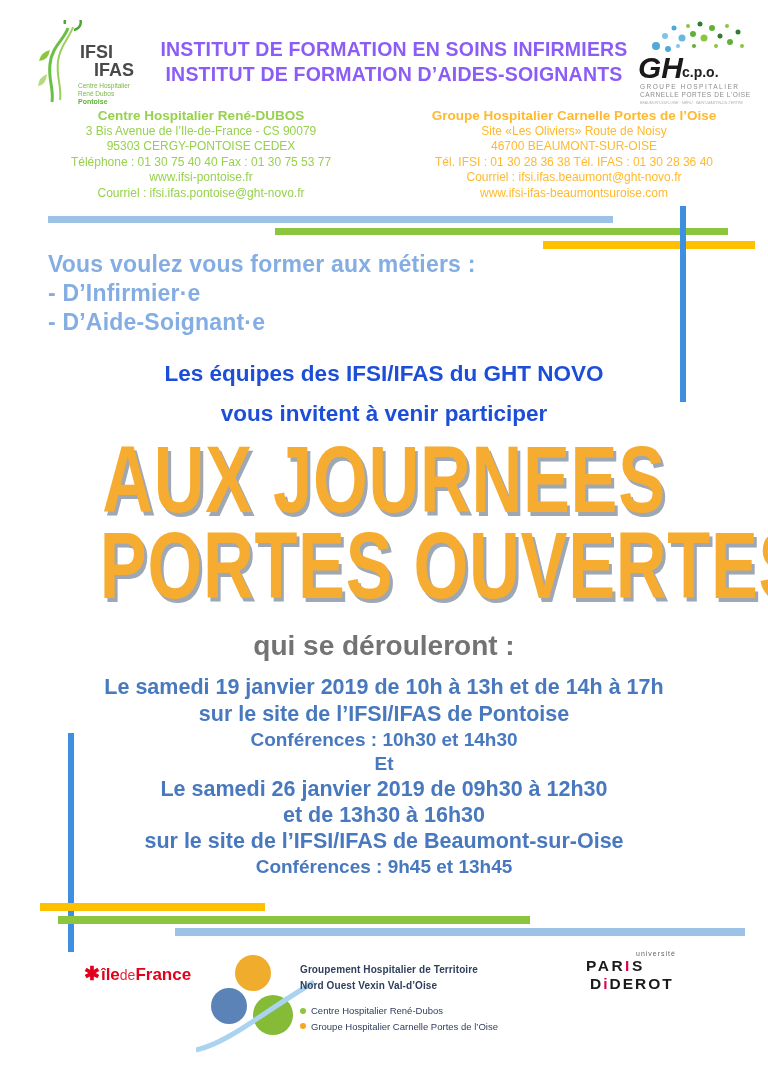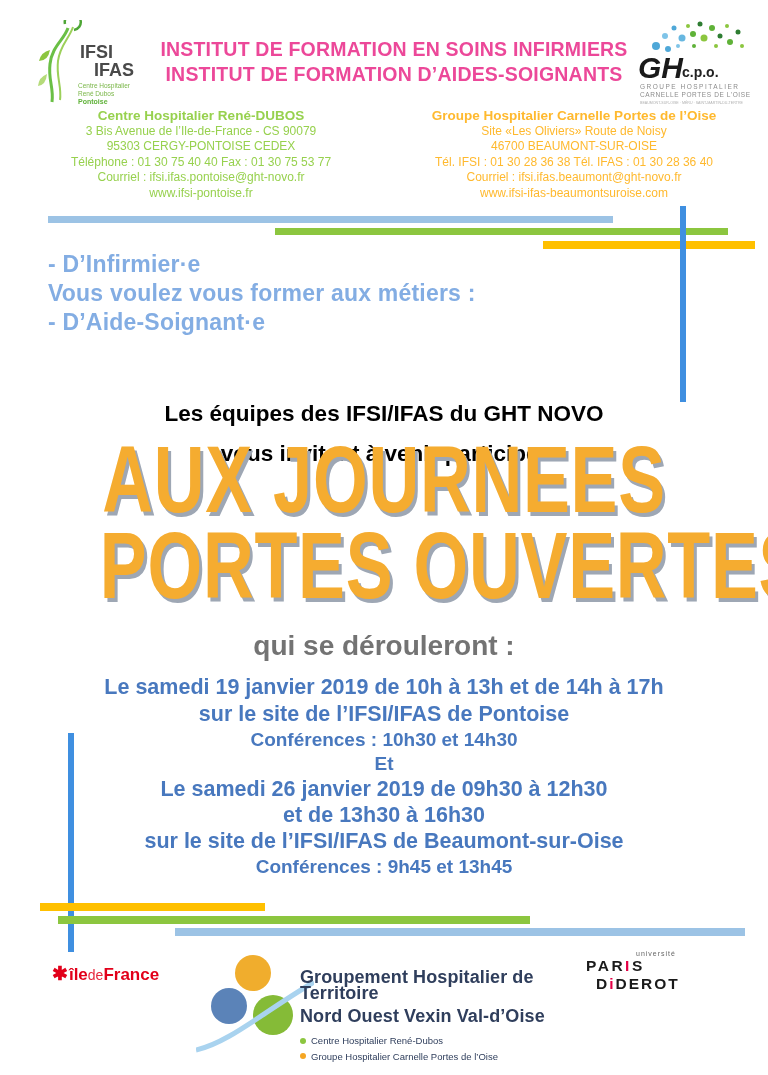--- a/index.html
+++ b/index.html
@@ -3,21 +3,21 @@
 <meta charset="utf-8">
 <style>
   html,body{margin:0;padding:0;background:#e8e8e8;}
   .poster{
     position:relative;width:768px;height:1075px;margin:0 auto;background:#ffffff;
     overflow:hidden;font-family:"Liberation Sans",sans-serif;
   }
   
   .header-title{
     position:absolute;left:134px;top:37px;width:520px;text-align:center;
-    color:#ec4899;font-weight:bold;font-size:19.5px;line-height:25px;letter-spacing:.2px;
+    color:#8b5cf6;font-weight:bold;font-size:19.5px;line-height:25px;letter-spacing:.2px;
   }
   .logo-ifsi{position:absolute;left:36px;top:20px;width:112px;height:88px;}
   .logo-ghcpo{position:absolute;left:630px;top:16px;width:134px;height:96px;}
   
   .contact{position:absolute;top:108px;text-align:center;font-size:12px;line-height:15.5px;}
   .contact .head{font-size:13.5px;font-weight:bold;}
   .contact-left{left:22px;width:358px;color:#97d14e;}
   .contact-right{left:392px;width:364px;color:#ffb92e;}
   
   .bar{position:absolute;}
@@ -25,51 +25,51 @@
   .bar-green{background:#8cc63f;}
   .bar-yellow{background:#ffc000;}
   .vline{position:absolute;background:#3f8fe0;width:6px;}
   
   .intro{
     position:absolute;left:48px;top:250px;width:640px;
     color:#83ade3;font-weight:bold;font-size:23px;line-height:29px;letter-spacing:.2px;
   }
   
   .invite-line{position:absolute;left:0;width:768px;text-align:center;
-    color:#000000;font-weight:bold;font-size:22.5px;margin-top:40px;}
+    color:#1d4ed8;font-weight:bold;font-size:22.5px;}
   .invite-1{top:361px;}
   .invite-2{top:401px;}
   
   .main-title{position:absolute;left:0;top:436px;width:768px;text-align:center;}
   .main-title .line{
     font-weight:bold;font-size:95px;line-height:86px;color:#f5ac30;
     text-shadow:4px 4px 0 #9ea7b4;transform:scaleX(.74);transform-origin:50% 0;
     white-space:nowrap;letter-spacing:1px;
   }
   
   .subtitle{position:absolute;left:0;top:630px;width:768px;text-align:center;
     color:#737373;font-weight:bold;font-size:28px;}
   .sched{position:absolute;left:0;width:768px;text-align:center;color:#4878be;font-weight:bold;}
   .sz-big{font-size:21.5px;}
   .sz-small{font-size:19px;}
   
-  .idf-logo{position:absolute;left:52px;top:962px;color:#e2001a;font-weight:bold;
+  .idf-logo{position:absolute;left:84px;top:962px;color:#e2001a;font-weight:bold;
     font-size:17px;white-space:nowrap;}
   .idf-logo .star{font-size:19px;margin-right:1px;}
   .idf-logo .de{font-weight:normal;font-size:14px;color:#e2001a;opacity:.85;}
   .ght-circles{position:absolute;left:196px;top:953px;width:118px;height:112px;}
   .ght-block{position:absolute;left:300px;top:962px;width:280px;color:#2f3e5c;}
-  .ght-block .t{font-size:18px;line-height:16px;font-weight:bold;letter-spacing:.1px;margin-top:7px;}
+  .ght-block .t{font-size:10px;line-height:16px;font-weight:bold;letter-spacing:.1px;}
   .ght-bullets{margin-top:9px;}
   .ght-bullet{display:flex;align-items:center;font-size:9.5px;line-height:15.5px;font-weight:normal;}
   .dot{width:6px;height:6px;border-radius:50%;margin-right:5px;flex:0 0 auto;}
   .diderot{position:absolute;left:586px;top:950px;width:150px;color:#1a1a1a;}
   .diderot .univ{font-size:7px;color:#666;letter-spacing:1px;margin-left:50px;}
   .diderot .l1{font-size:15.5px;font-weight:bold;letter-spacing:2.5px;}
-  .diderot .l2{font-size:15.5px;font-weight:bold;letter-spacing:2px;margin-left:10px;}
+  .diderot .l2{font-size:15.5px;font-weight:bold;letter-spacing:2px;margin-left:4px;}
   .red-i{color:#e40046;}
   svg text{font-family:"Liberation Sans",sans-serif;}
 </style>
 </head>
 <body>
 
 <div class="poster">
 
   <div class="logo-ifsi">
     <svg width="112" height="88" viewBox="0 0 112 88">
@@ -121,41 +121,41 @@
       <text x="10" y="81" font-size="6.5" letter-spacing="0.6" fill="#8c8c8c">CARNELLE PORTES DE L’OISE</text>
       <text x="10" y="88" font-size="3.6" fill="#b0b0b0">BEAUMONT-SUR-OISE · MÉRU · SAINT-MARTIN-DU-TERTRE</text>
     </svg>
   </div>
 
   <div class="contact contact-left">
     <div class="head">Centre Hospitalier René-DUBOS</div>
     <div>3 Bis Avenue de l’Ile-de-France - CS 90079</div>
     <div>95303 CERGY-PONTOISE CEDEX</div>
     <div>Téléphone : 01 30 75 40 40  Fax : 01 30 75 53 77</div>
+    <div>www.ifsi-pontoise.fr</div>
     <div>Courriel : ifsi.ifas.pontoise@ght-novo.fr</div>
-    <div>www.ifsi-pontoise.fr</div>
   </div>
 
   <div class="contact contact-right">
     <div class="head">Groupe Hospitalier Carnelle Portes de l’Oise</div>
     <div>Site «Les Oliviers» Route de Noisy</div>
     <div>46700 BEAUMONT-SUR-OISE</div>
     <div>Tél. IFSI : 01 30 28 36 38 Tél. IFAS : 01 30 28 36 40</div>
     <div>Courriel : ifsi.ifas.beaumont@ght-novo.fr</div>
     <div>www.ifsi-ifas-beaumontsuroise.com</div>
   </div>
 
   <div class="bar bar-blue" style="left:48px;top:216px;width:565px;height:7px;"></div>
   <div class="bar bar-green" style="left:275px;top:228px;width:453px;height:7px;"></div>
   <div class="bar bar-yellow" style="left:543px;top:241px;width:212px;height:8px;"></div>
   <div class="vline" style="left:680px;top:206px;height:196px;"></div>
 
   <div class="intro">
+    <div>Vous voulez vous former aux métiers  :</div>
     <div>- D’Infirmier·e</div>
-    <div>Vous voulez vous former aux métiers  :</div>
     <div>- D’Aide-Soignant·e</div>
   </div>
 
   <div class="invite-line invite-1">Les équipes des IFSI/IFAS du GHT NOVO</div>
   <div class="invite-line invite-2">vous invitent à venir participer</div>
 
   <div class="main-title">
     <div class="line">AUX JOURNEES</div>
     <div class="line">PORTES OUVERTES</div>
   </div>

